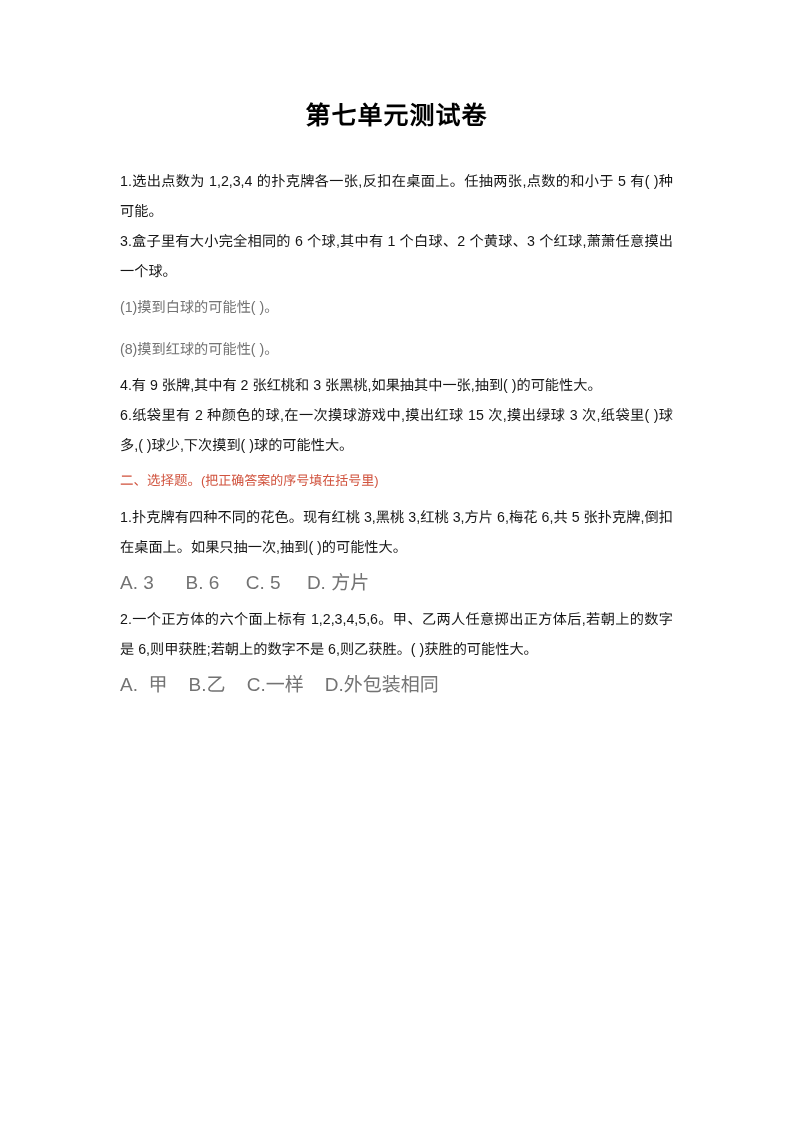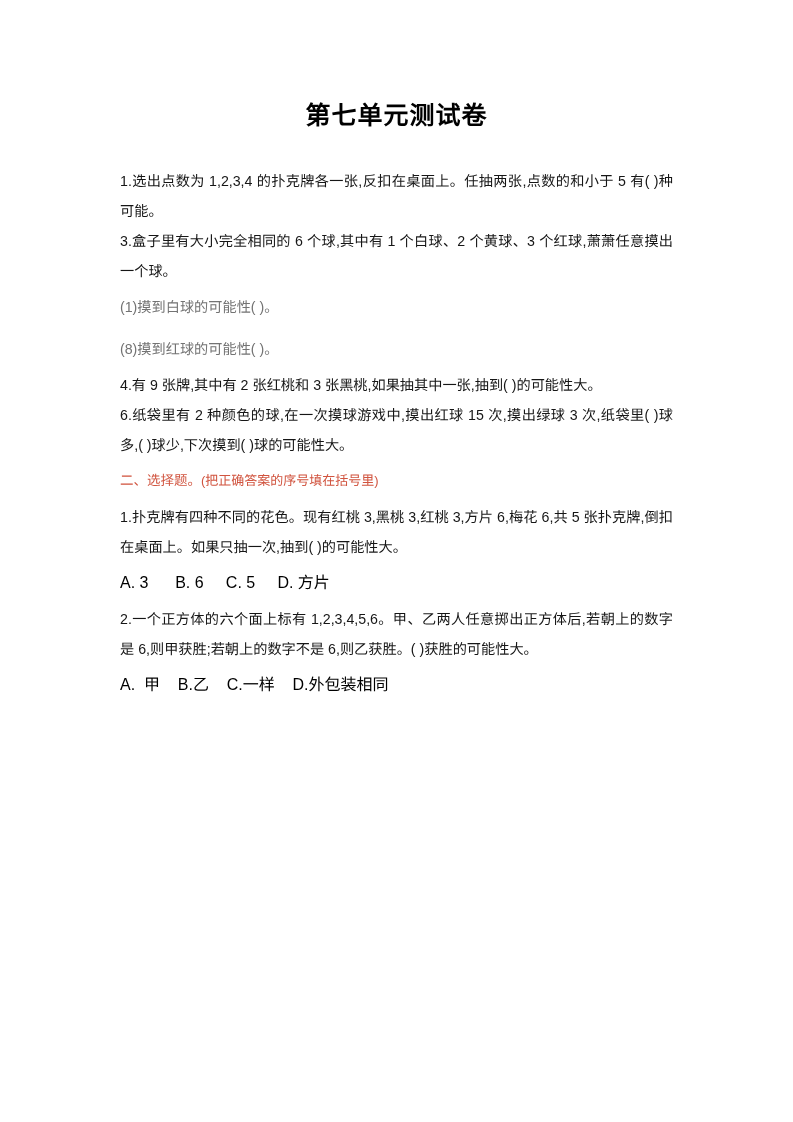--- a/index.html
+++ b/index.html
@@ -60,23 +60,23 @@
   .q {
     font-size: 14.2px;
     line-height: 30px;
     color: #161616;
     text-align: justify;
     text-justify: inter-ideograph;
     word-break: break-all;
   }
 
   .opts {
-    font-size: 16px;
+    font-size: 19px;
     line-height: 42px;
-    color: #000000;
+    color: #737373;
     white-space: pre;
   }
 
   .sub {
     font-size: 14.2px;
     line-height: 42px;
     color: #737373;
   }
 </style>
 </head>

